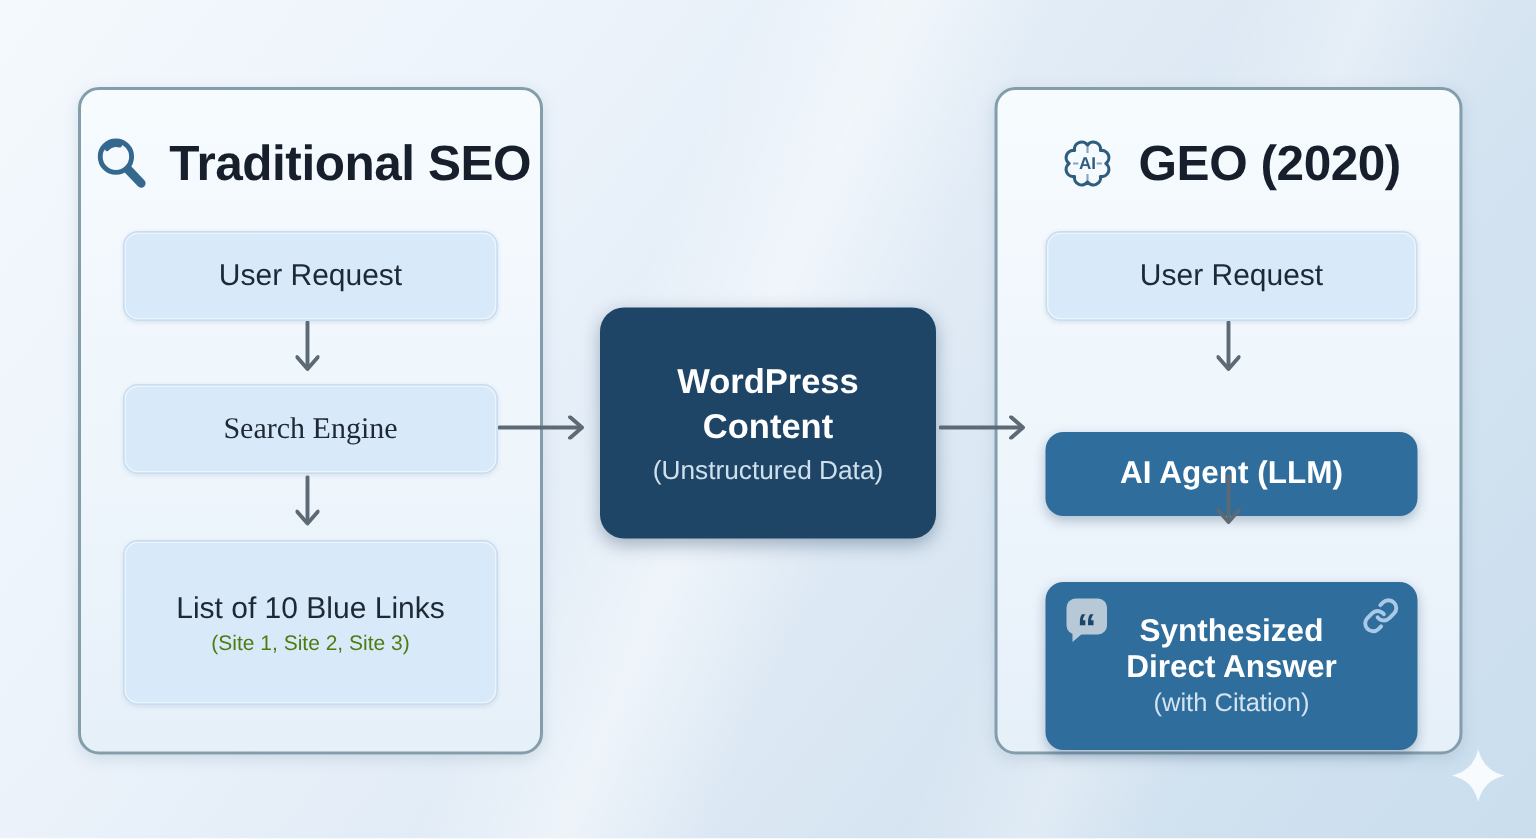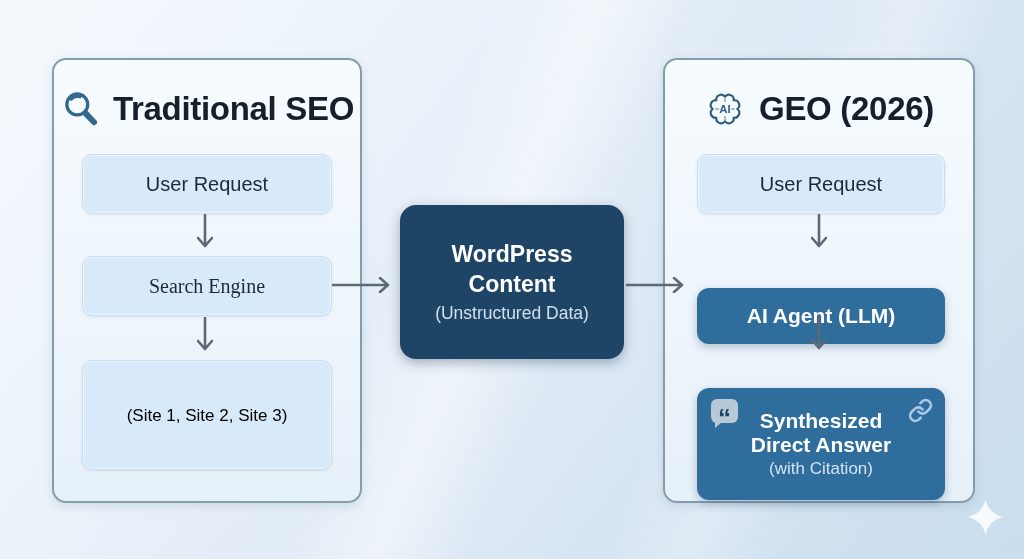--- a/index.html
+++ b/index.html
@@ -40,21 +40,21 @@
     position:absolute; display:flex; flex-direction:column;
     align-items:center; justify-content:center; text-align:center;
     border-radius:10px;
   }
   .node.light{
     background:#d8e9f9; border:1px solid #c9ddf1;
     box-shadow:inset 0 0 0 1px rgba(255,255,255,0.55), 0 1px 3px rgba(120,150,180,0.18);
     color:#1e2936;
   }
   .node.light .node-label{ font-size:20px; font-weight:500; }
-  .node.light .node-sublabel{ font-size:17px; font-weight:400; color:#000000; margin-top:2px; }
+  .node.light .node-sublabel{ font-size:14px; font-weight:400; color:#4d7c0f; margin-top:2px; }
 
   .node.steel{
     background:#2f6d9c; border-radius:12px; color:#ffffff;
     box-shadow:0 3px 8px rgba(35,70,105,0.30);
     margin-top:28px;
   }
   .node.steel .node-label{ font-size:21px; font-weight:700; }
   .node.steel .node-sublabel{ font-size:17px; font-weight:400; color:#d3e3f1; margin-top:2px; }
 
   .node.navy{
@@ -115,32 +115,33 @@
 
     <div class="node light ln1">
       <span class="node-label">User Request</span>
     </div>
 
     <div class="node light ln2">
       <span class="node-label">Search Engine</span>
     </div>
 
     <div class="node light ln3">
+      <span class="node-label">List of 10 Blue Links</span>
       <span class="node-sublabel">(Site 1, Site 2, Site 3)</span>
     </div>
   </section>
 
   <section class="panel right">
     <div class="panel-header">
       <svg width="42" height="42" viewBox="0 0 48 48">
         <path d="M38 24 A5.5 5.5 0 0 1 33.9 33.9 A5.5 5.5 0 0 1 24 38 A5.5 5.5 0 0 1 14.1 33.9 A5.5 5.5 0 0 1 10 24 A5.5 5.5 0 0 1 14.1 14.1 A5.5 5.5 0 0 1 24 10 A5.5 5.5 0 0 1 33.9 14.1 A5.5 5.5 0 0 1 38 24 Z" fill="none" stroke="#2f5d7e" stroke-width="2.4" stroke-linejoin="round"></path>
         <path d="M24 11 v5 M24 32 v5 M13 24 h4 M31 24 h4" stroke="#2f5d7e" stroke-width="1.6" opacity="0.55" fill="none"></path>
         <text x="24" y="28.5" text-anchor="middle" font-size="13" font-weight="bold" fill="#2f5d7e">AI</text>
       </svg>
-      <h2 class="panel-title">GEO (2026)</h2>
+      <h2 class="panel-title">GEO (2020)</h2>
     </div>
 
     <div class="node light rn1">
       <span class="node-label">User Request</span>
     </div>
 
     <div class="node steel rn2">
       <span class="node-label">AI Agent (LLM)</span>
     </div>
 

